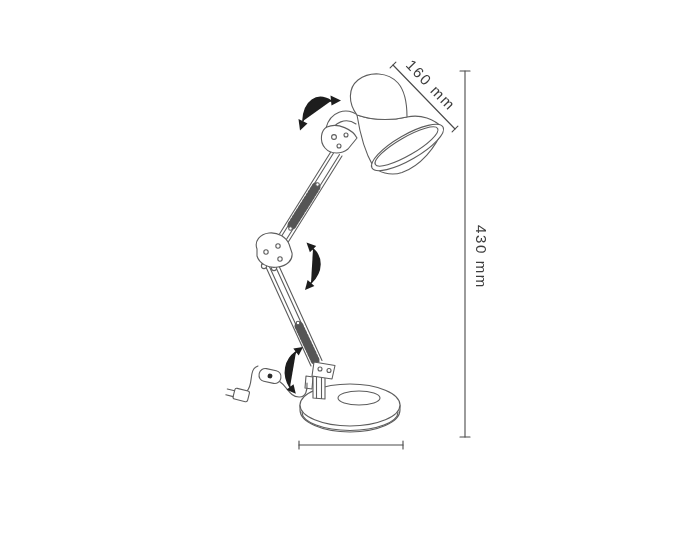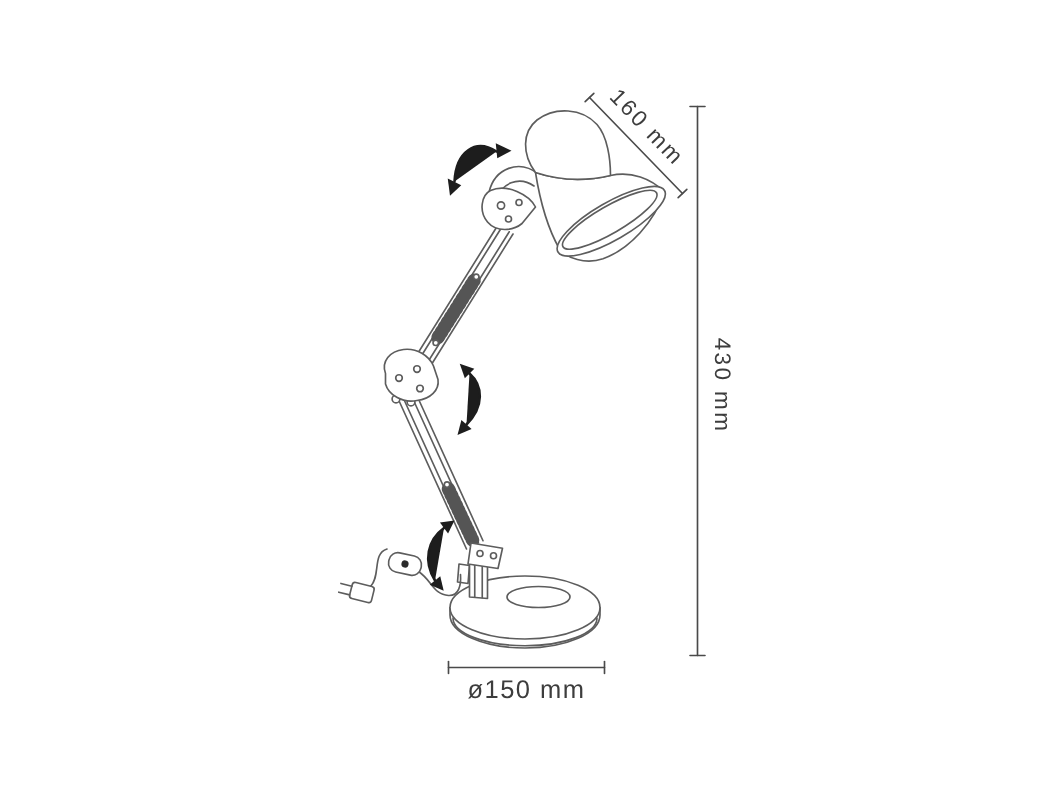--- a/index.html
+++ b/index.html
@@ -151,14 +151,13 @@
         <line x1="299" y1="441" x2="299" y2="449"></line>
         <line x1="403" y1="441" x2="403" y2="449"></line>
       </g>
     </g>
   </svg>
 
   <span class="dim-label rot46" style="left:431px; top:85px;">160 mm</span>
 
   <span class="dim-label rot90" style="left:481px; top:257px;">430 mm</span>
 
-  <span class="dim-label base" style="left:351px; top:460px;">ø150 mm</span>
 </div>
 
 </body></html>

